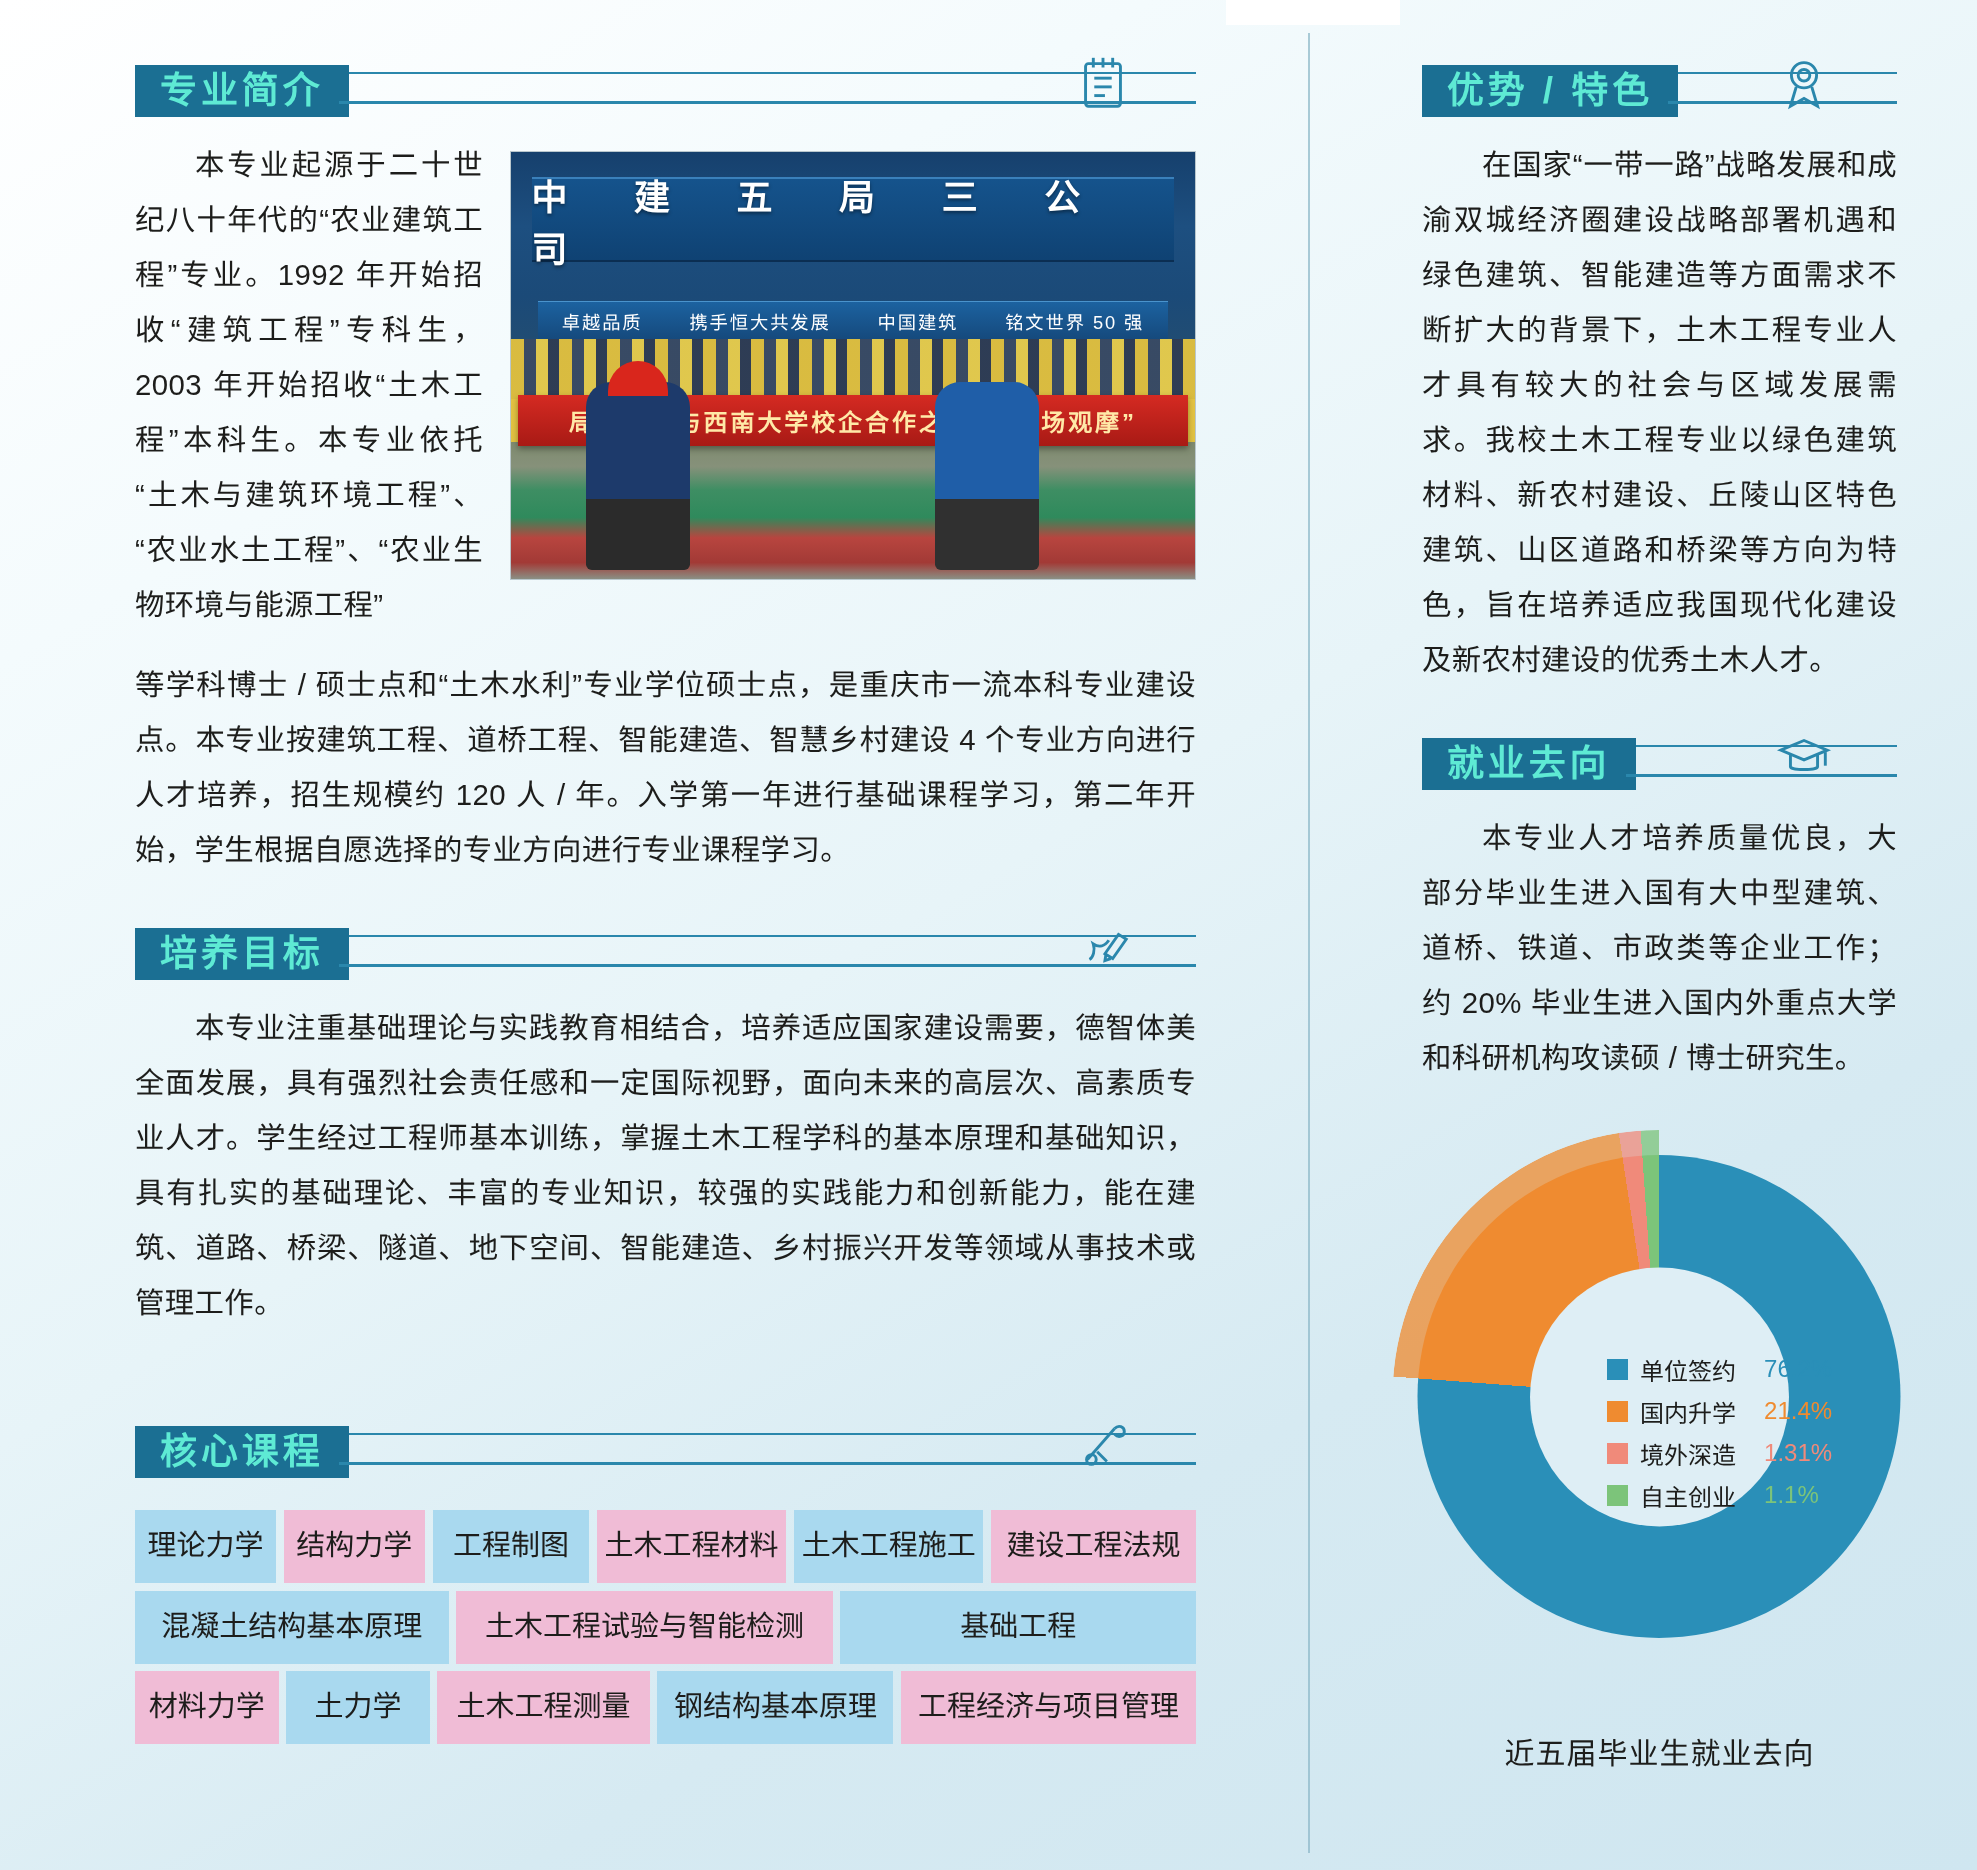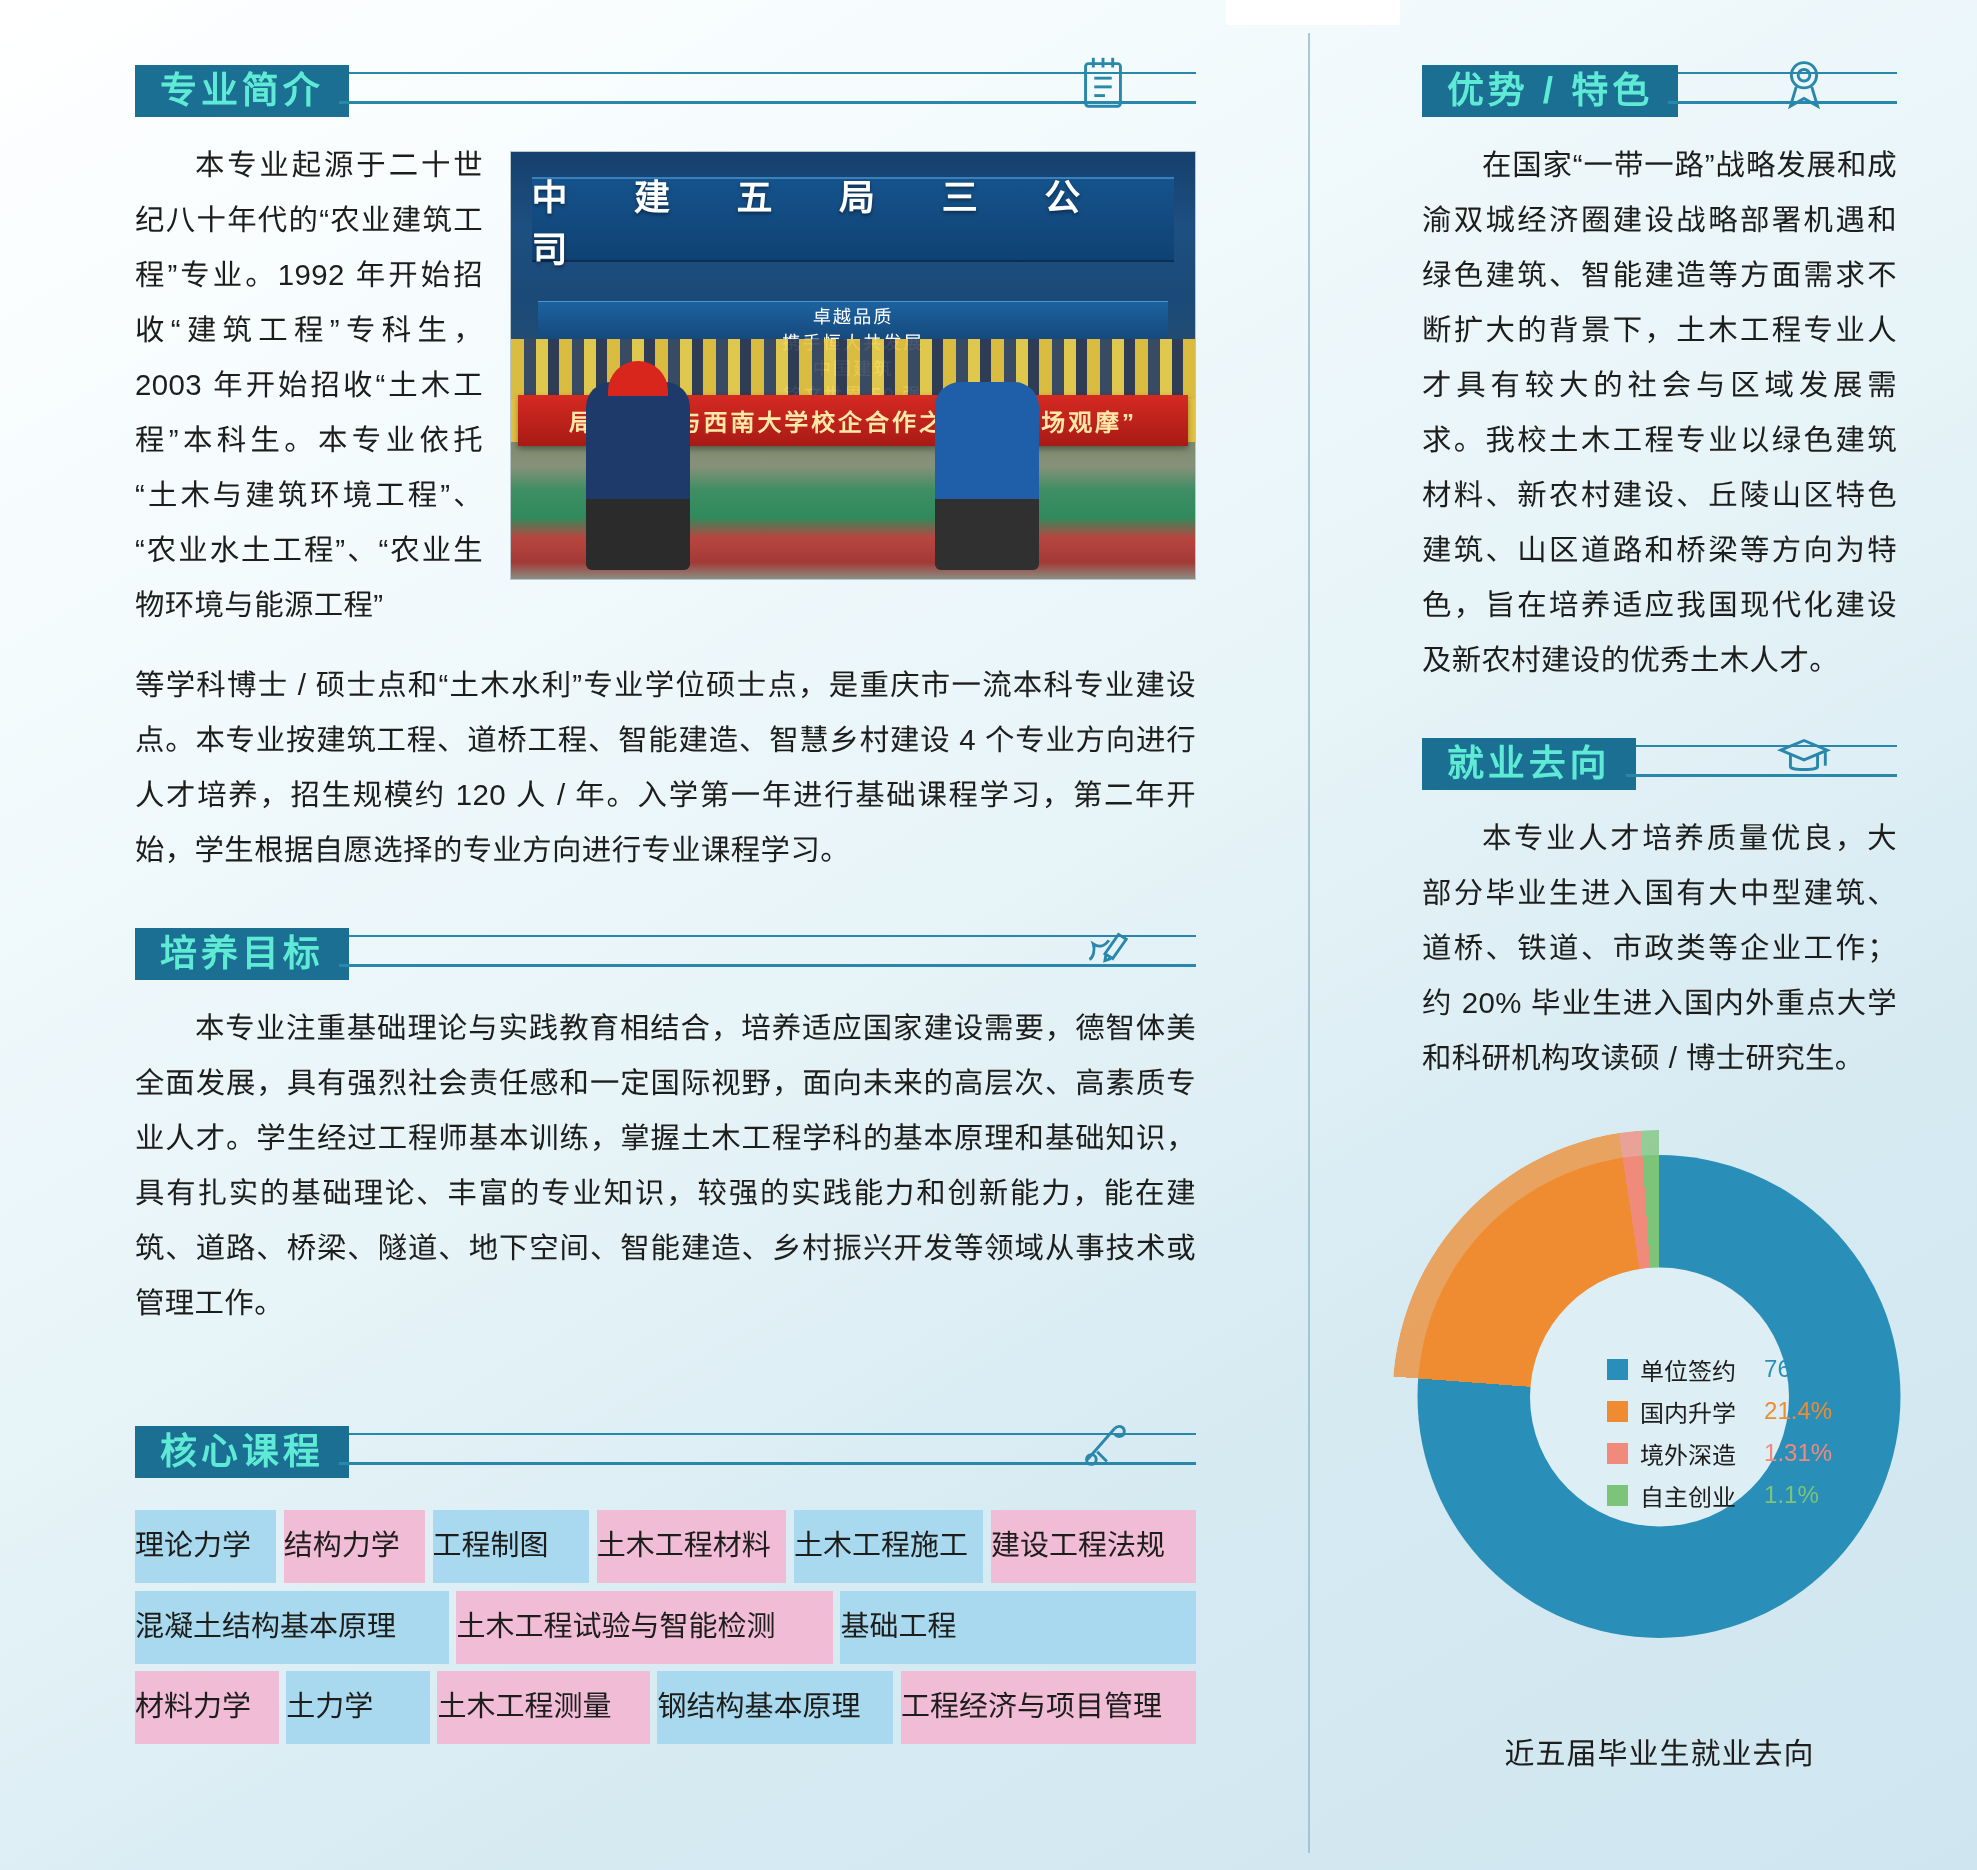--- a/index.html
+++ b/index.html
@@ -163,21 +163,20 @@
     display: flex; align-items: center; justify-content: center;
     text-shadow: 0 1.9px 3.9px rgba(0,0,0,.45);
     font-family: "DejaVu Sans", sans-serif;
   }
   .photo-banner-mid {
     position: absolute; left: 4%; top: 35%; width: 92%; height: 9%;
     background: linear-gradient(#1c62a0, #15497c);
     display: flex; align-items: center; justify-content: space-around;
     color: #fff; font-size: 18.3px; letter-spacing: 1.9px;
     border-top: 1.9px solid #4a93cc;
-    flex-direction: column;
   }
   .photo-red-banner {
     position: absolute; left: 1%; top: 57%; width: 98%; height: 12%;
     background: linear-gradient(#d52a22, #a81a15);
     display: flex; align-items: center; justify-content: center;
     color: #ffe9a8; font-size: 24px; font-weight: bold; letter-spacing: 2.9px;
     box-shadow: 0 2.9px 5.8px rgba(0,0,0,.35);
   }
   .photo-ground {
     position: absolute; left: 0; bottom: 0; width: 100%; height: 32%;
@@ -208,20 +207,21 @@
   
   .courses { margin-top: 37px; }
   .course-row {
     display: flex;
     gap: 7.7px;
     margin-bottom: 7.7px;
   }
   .chip {
     color: #1d1d1b;
     font-size: 29px;
+    text-align: center;
     padding: 21px 0 23px 0;
     line-height: 1;
     white-space: nowrap;
   }
   .chip.blue { background: #a9d9ef; }
   .chip.pink { background: #f0bcd6; }
 
   
   .chart-area {
     position: relative;

